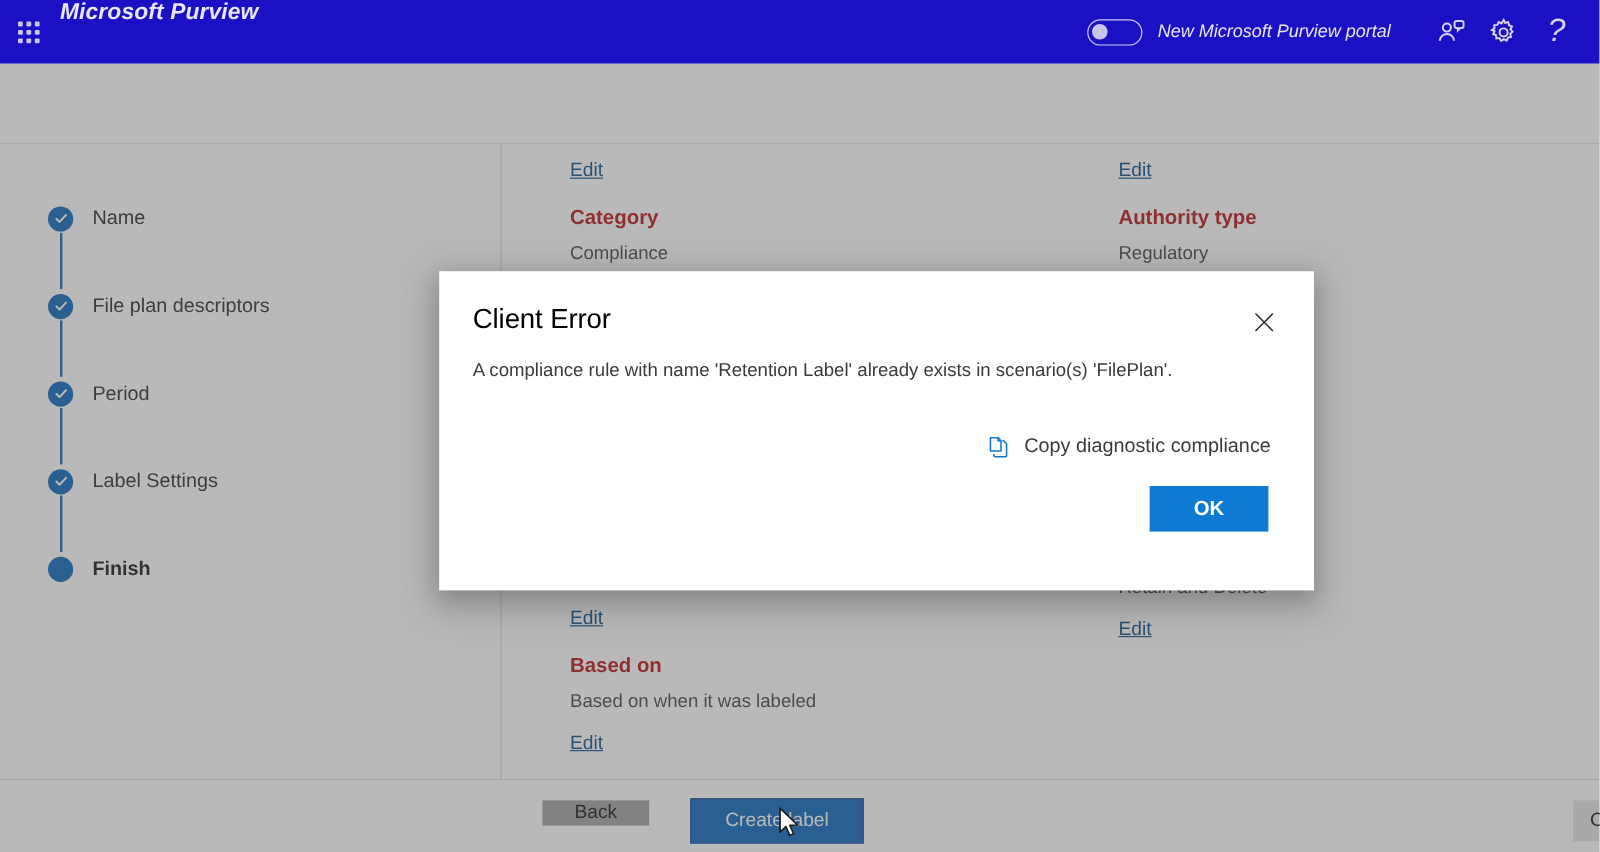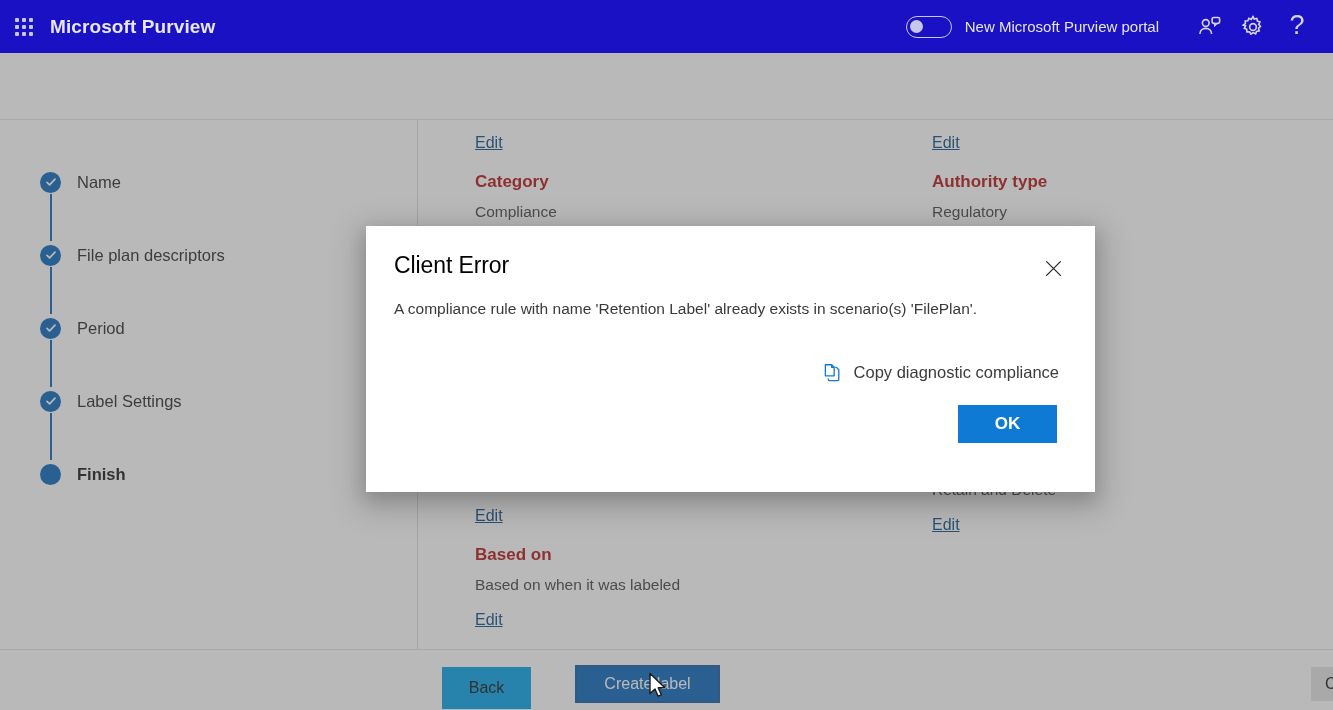--- a/index.html
+++ b/index.html
@@ -25,23 +25,24 @@
   }
 
   
   .suite-bar {
     position: absolute;
     top: 0; left: 0;
     width: 1333px;
     height: 53px;
     background: #1b11c4;
     display: flex;
-    align-items: center;
+    align-items: flex-start;
     box-sizing: border-box;
     padding: 0 14px 0 0;
+    font-style: italic;
   }
   .waffle {
     width: 48px;
     height: 53px;
     display: flex;
     align-items: center;
     justify-content: center;
     cursor: pointer;
   }
   .waffle-grid {
@@ -252,23 +253,23 @@
     position: absolute;
     font-size: 16px;
     border: none;
     cursor: pointer;
     font-family: "Liberation Sans", sans-serif;
     display: flex;
     align-items: center;
     justify-content: center;
   }
   .btn-back {
-    left: 442px; top: 17px;
-    width: 89px; height: 42px;
-    background: #0ea5e9;
+    left: 452px; top: 17px;
+    width: 89px; height: 21px;
+    background: #a3a3a3;
     color: #1b1b1b;
   }
   .btn-create {
     left: 575px; top: 15px;
     width: 145px; height: 38px;
     background: #0f6cbd;
     color: #ffffff;
     border: 2px solid #1e5fa8;
     box-sizing: border-box;
   }

